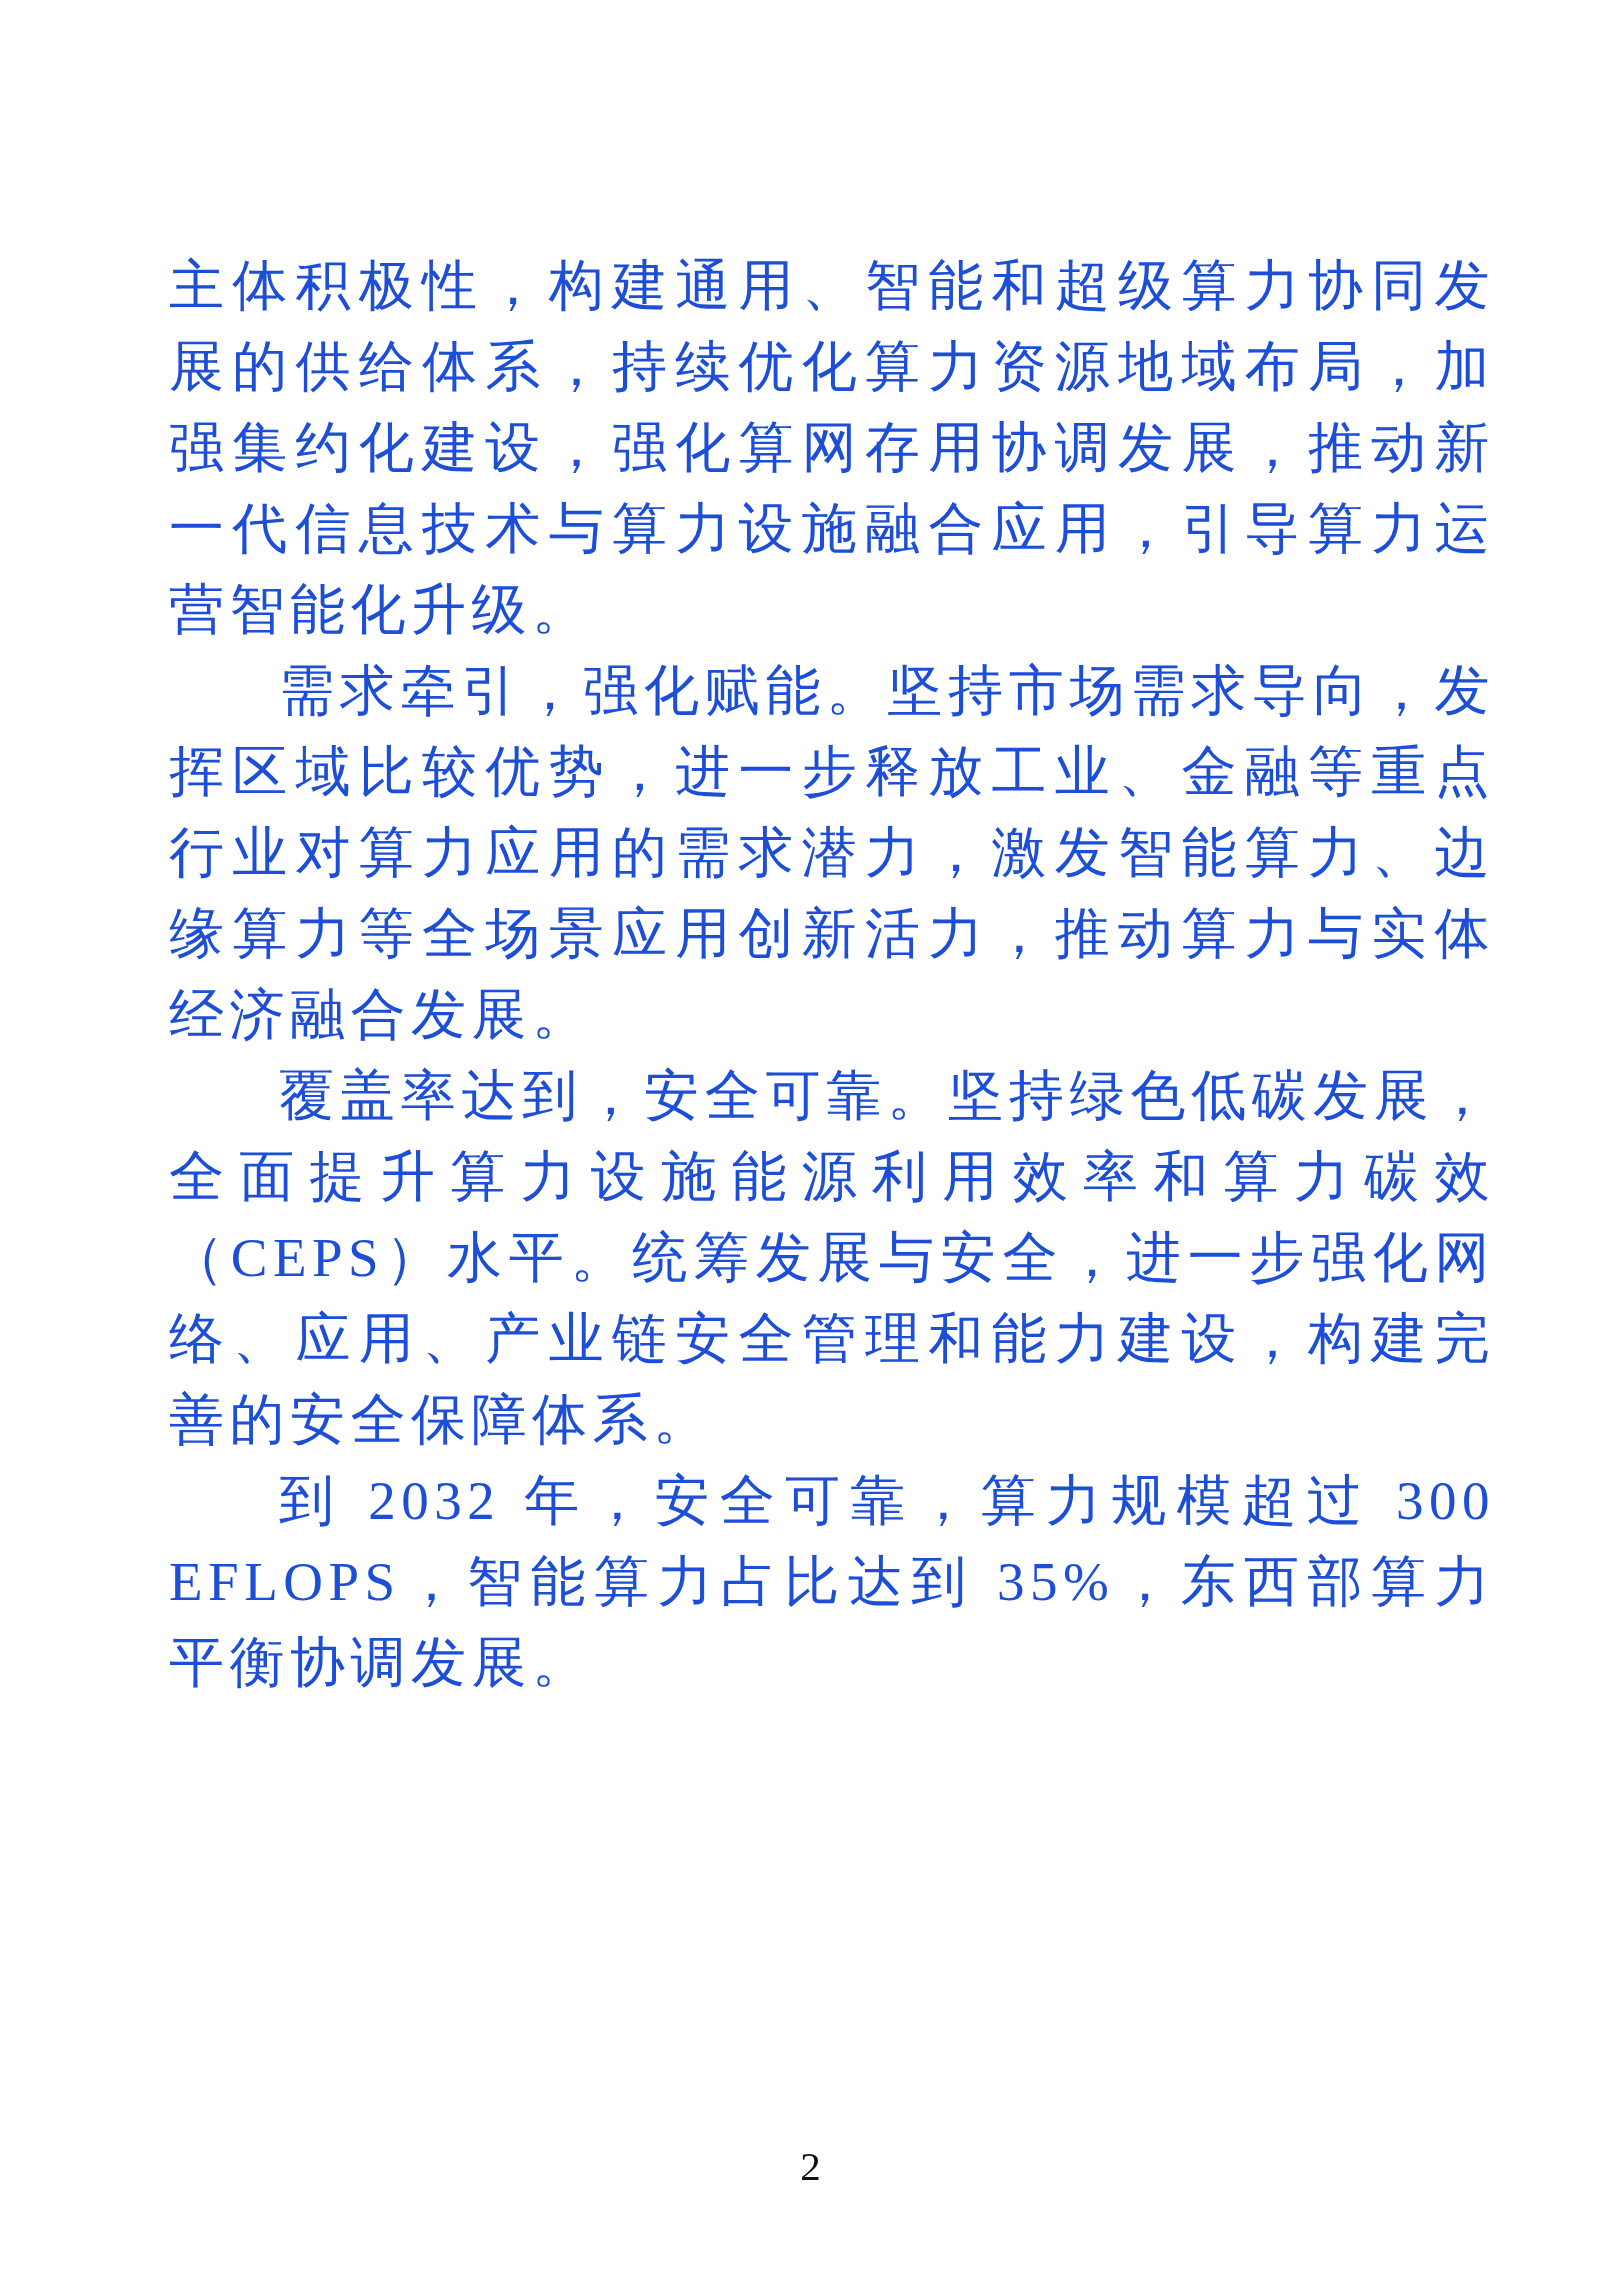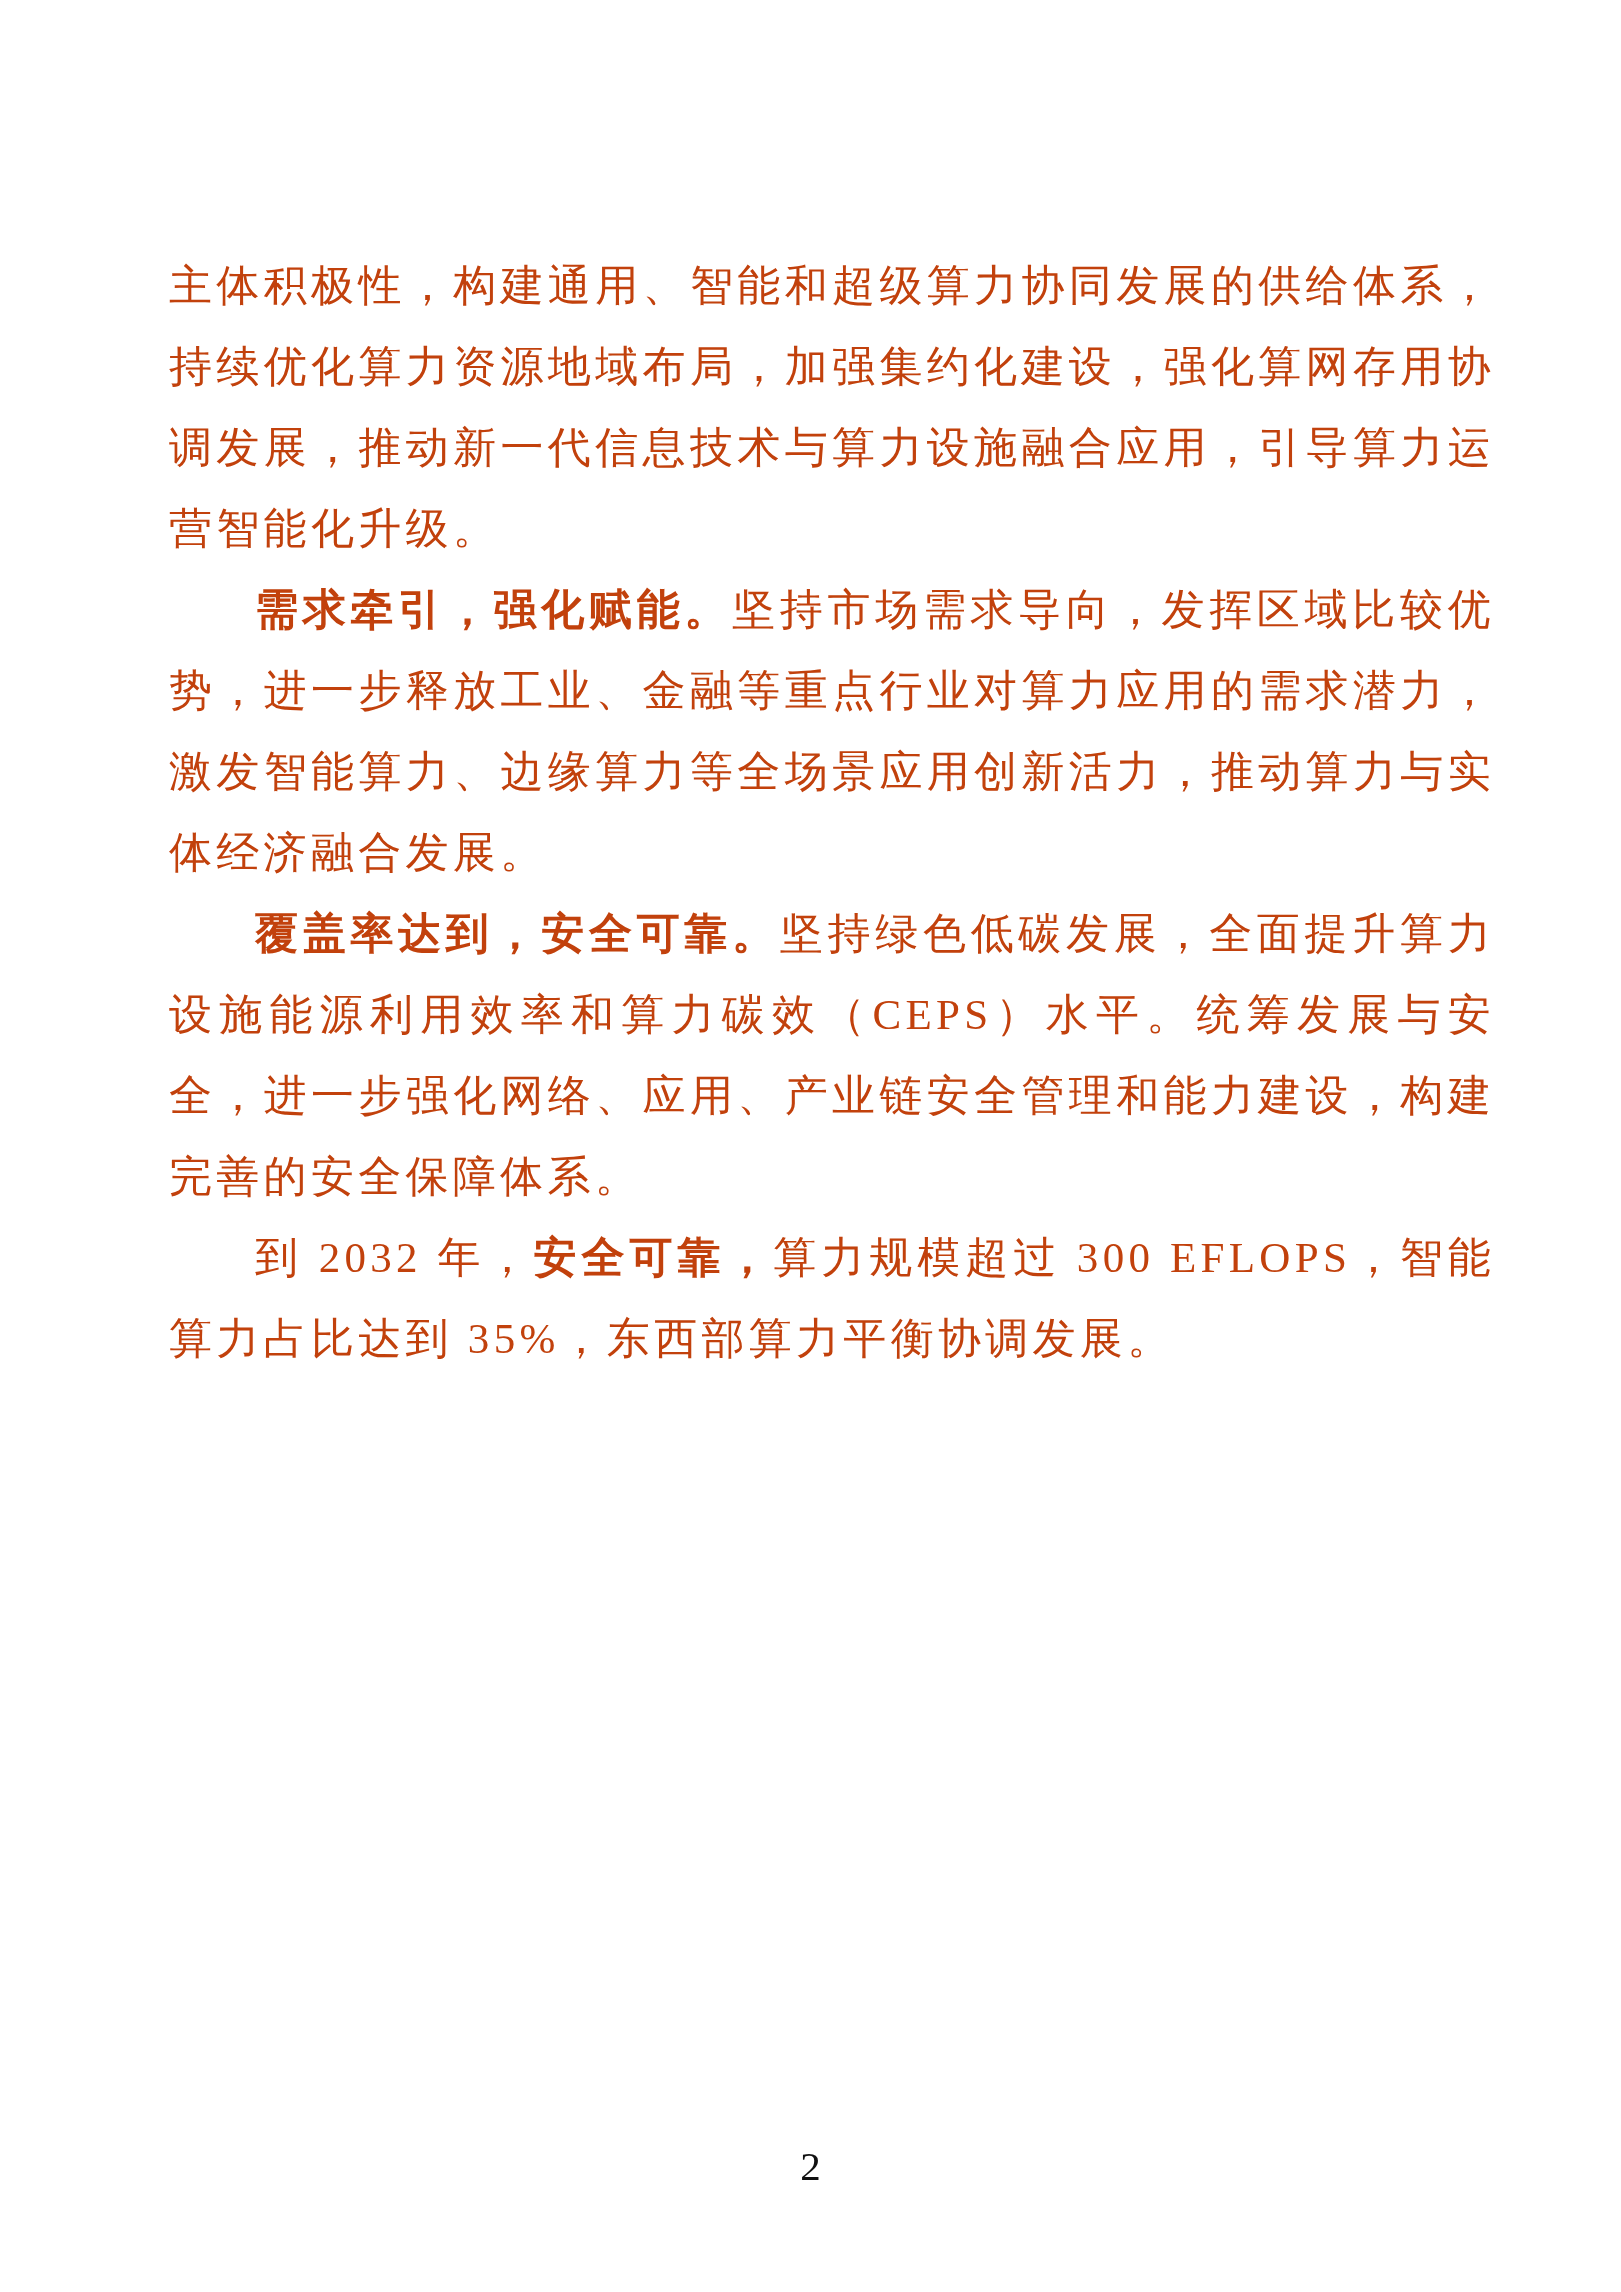--- a/index.html
+++ b/index.html
@@ -18,31 +18,31 @@
     overflow: hidden;
   }
   .content {
     position: absolute;
     left: 169px;
     top: 245px;
     width: 1326px;
   }
   .content p {
     margin: 0;
-    font-size: 43px;
+    font-size: 55px;
     line-height: 81px;
     letter-spacing: 0.10em;
     text-align: justify;
     text-justify: inter-ideograph;
-    color: #c2410c;
+    color: #1d4ed8;
   }
   .content p.indent { text-indent: 2em; }
   .run { font-weight: normal; }
   .bold-run {
-    font-weight: bold;
+    font-weight: normal;
     font-family: "Liberation Sans", "DejaVu Sans", sans-serif;
   }
   .heading .run {
     font-weight: bold;
     font-family: "Liberation Sans", "DejaVu Sans", sans-serif;
   }
   .footer {
     position: absolute;
     left: 0;
     top: 2142px;

